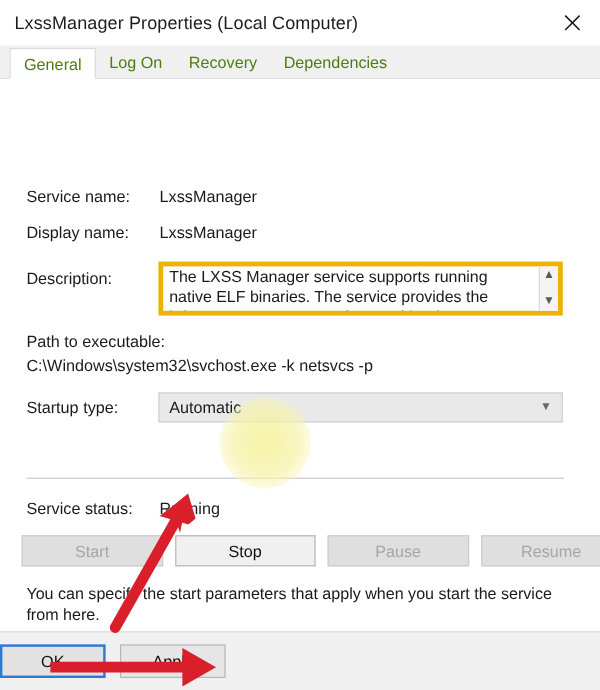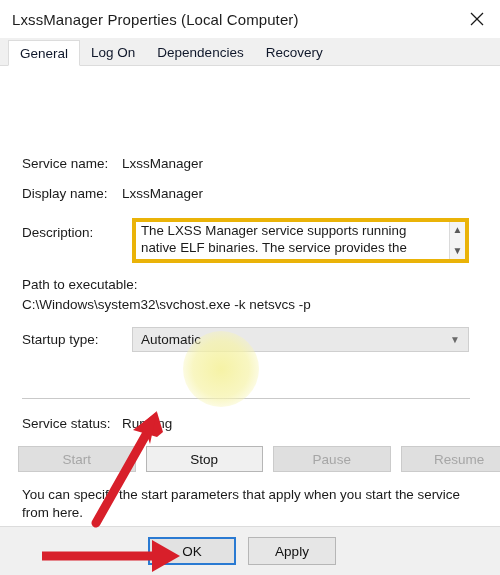--- a/index.html
+++ b/index.html
@@ -52,21 +52,21 @@
     align-items: flex-end;
     padding-left: 8px;
     position: relative;
     border-bottom: 1px solid #dcdcdc;
   }
   .tab {
     height: 26px;
     padding: 0 11px;
     display: flex; align-items: center;
     font-size: 13.5px;
-    color: #0f172a;
+    color: #4d7c0f;
     background: transparent;
     cursor: pointer;
     white-space: nowrap;
   }
   .tab.active {
     background: #ffffff;
     border: 1px solid #dcdcdc;
     border-bottom: 1px solid #ffffff;
     margin-bottom: -1px;
     position: relative;
@@ -90,21 +90,21 @@
 
   
   #r-servicename { top: 90px; }
   #r-displayname { top: 120px; }
   #r-description { top: 159px; }
   #r-path-lbl    { top: 211px; }
   #r-path-val    { top: 231px; }
   #r-startup     { top: 266px; }
   #r-status      { top: 350px; }
 
-  .valcol { position: absolute; left: 122px; white-space: nowrap; }
+  .valcol { position: absolute; left: 133px; white-space: nowrap; }
 
   
   .desc-box {
     position: absolute;
     left: 132px; top: 152px;
     width: 337px; height: 45px;
     border: 4px solid #eab308;
     background: #ffffff;
     overflow: hidden;
     display: flex;
@@ -208,21 +208,21 @@
   }
 
   
   .footer {
     flex: 0 0 49px;
     height: 49px;
     background: #f0f0f0;
     border-top: 1px solid #dcdcdc;
     display: flex;
     align-items: center;
-    justify-content: center;
+    justify-content: flex-start;
     padding-right: 16px;
     gap: 12px;
     position: relative;
   }
   .foot-btn {
     width: 88px; height: 28px;
     border: 1px solid #b6b6b6;
     background: #e6e6e6;
     font-size: 13.5px;
     color: #111111;
@@ -266,22 +266,22 @@
           <line x1="1" y1="1" x2="13" y2="13" stroke="#1a1a1a" stroke-width="1.3"></line>
           <line x1="13" y1="1" x2="1" y2="13" stroke="#1a1a1a" stroke-width="1.3"></line>
         </svg>
       </span>
     </div>
   </div>
 
   <div class="tabstrip">
     <div class="tab active">General</div>
     <div class="tab">Log On</div>
+    <div class="tab">Recovery</div>
     <div class="tab">Dependencies</div>
-    <div class="tab">Recovery</div>
   </div>
 
   <div class="body">
 
     <div class="row" id="r-servicename">Service name:</div>
     <div class="row valcol" style="top:90px">LxssManager</div>
 
     <div class="row" id="r-displayname">Display name:</div>
     <div class="row valcol" style="top:120px">LxssManager</div>
 

